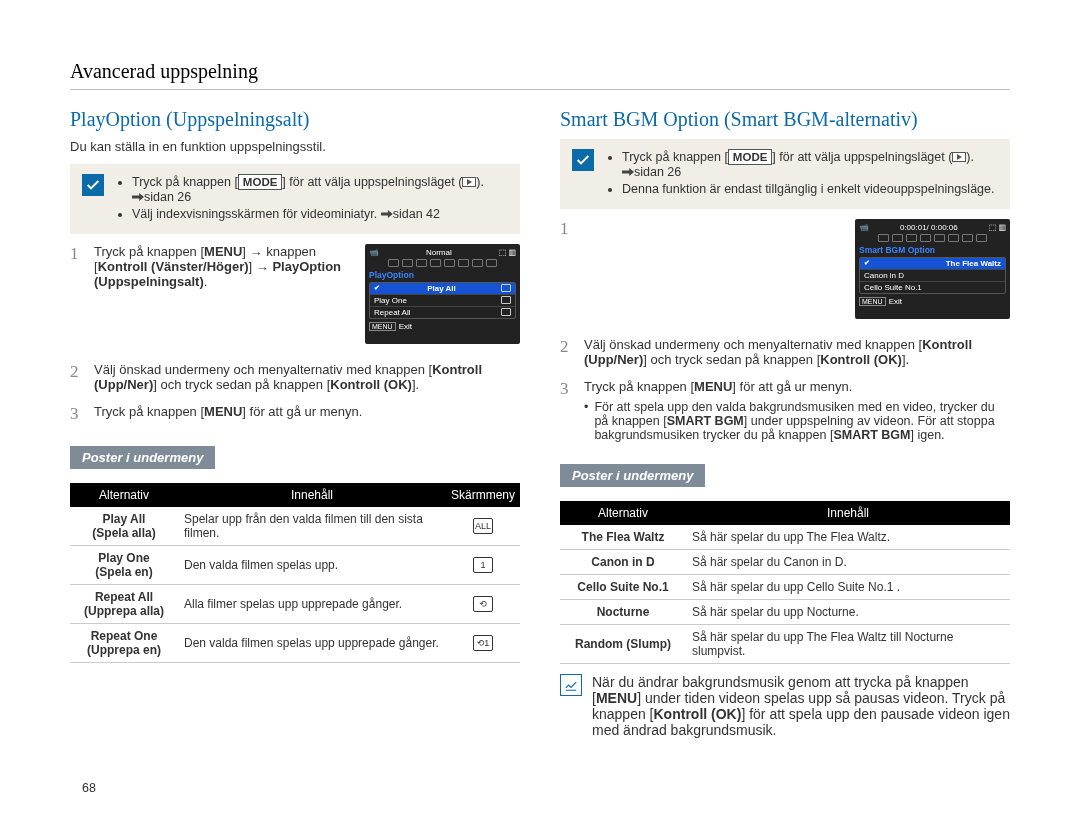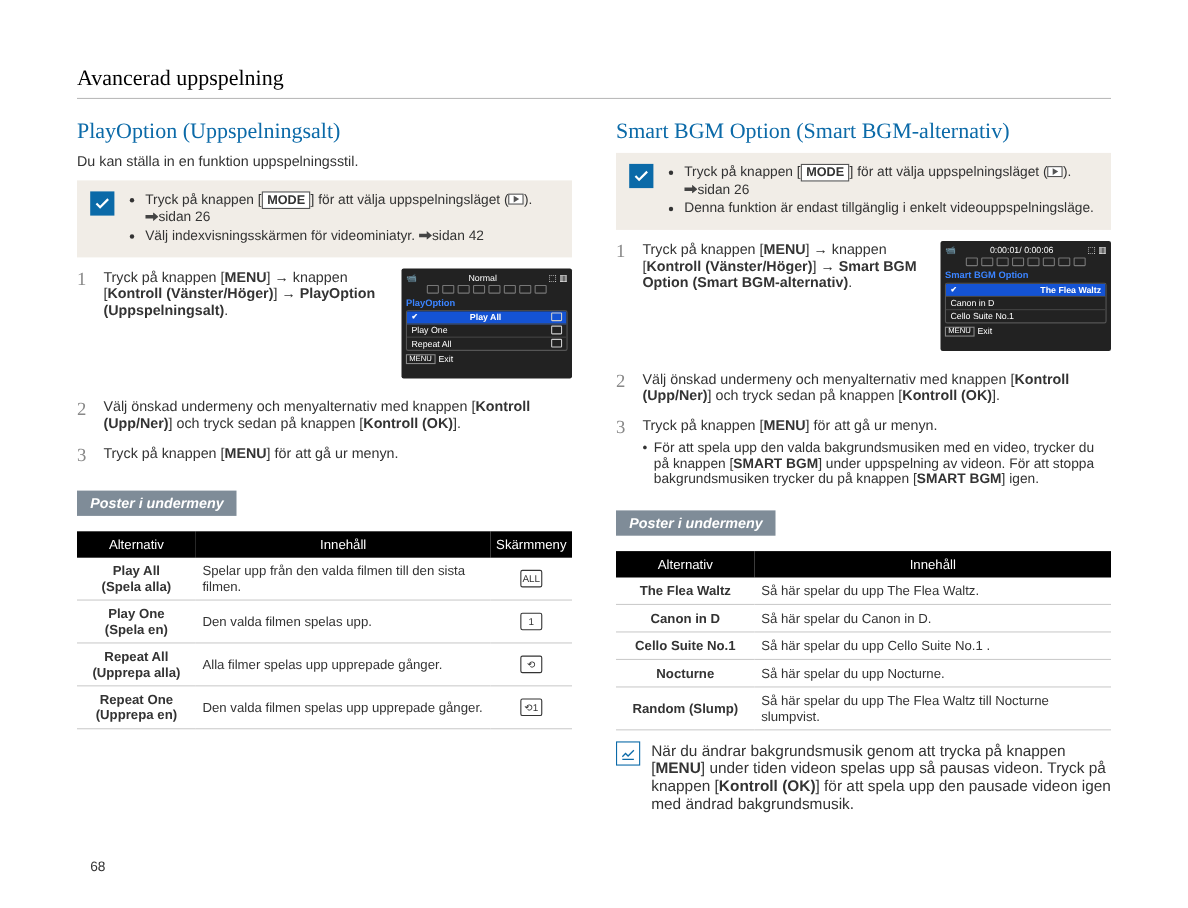--- a/index.html
+++ b/index.html
@@ -359,21 +359,20 @@
                   </div>
                 <div class="menu-item">
                     <span>Cello Suite No.1</span>
                   </div>
               </div>
               <div class="exit">
                   <span class="menu-btn">MENU</span>
                   <span>Exit</span>
                 </div>
             </div>
-            <span>Tryck på knappen [<b>MENU</b>] → knappen [<b>Kontroll (Vänster/Höger)</b>] → <b>Smart BGM Option (Smart BGM-alternativ)</b>.</span>
           </div>
         </li>
         <li>
           <div class="step-body">Välj önskad undermeny och menyalternativ med knappen [<b>Kontroll (Upp/Ner)</b>] och tryck sedan på knappen [<b>Kontroll (OK)</b>].</div>
         </li>
         <li>
           <div class="step-body">
             <div>Tryck på knappen [<b>MENU</b>] för att gå ur menyn.</div>
             <div class="substep">
               <div class="bullet">

